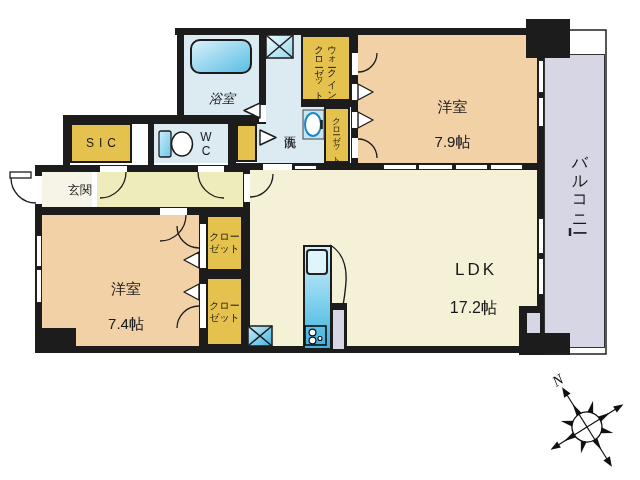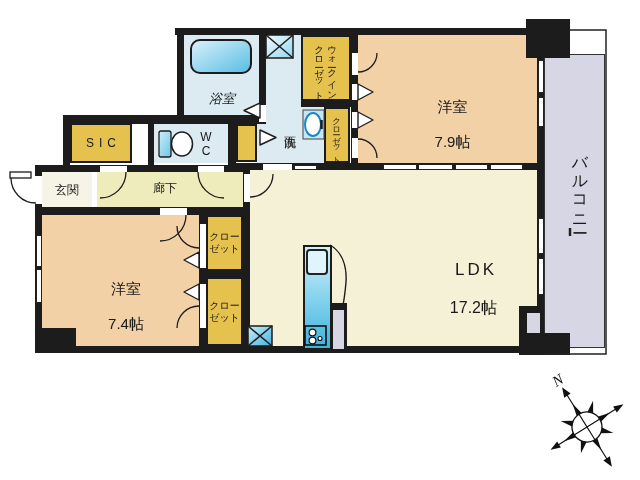--- a/index.html
+++ b/index.html
@@ -224,22 +224,21 @@
         <polygon points="-43,0 -33,-3.5 -33,3.5"></polygon>
         <polygon points="43,0 33,-3.5 33,3.5"></polygon>
       </g>
       <text x="0" y="-50" text-anchor="middle" font-size="15" font-style="italic" font-family="Liberation Serif, serif" fill="#111">N</text>
     </g>
   </svg>
 
   <div class="lbl" style="left:186px;top:91px;width:72px;font-size:13px;font-style:italic;">浴室</div>
   <div class="lbl vert" style="left:277px;top:109px;width:20px;height:36px;font-size:12px;">洗面</div>
   <div class="lbl vert" style="left:197px;top:127px;width:16px;height:34px;font-size:12px;">WC</div>
-  <div class="lbl" style="left:42px;top:183px;width:50px;font-size:12px;">玄関</div>
-  <div class="lbl" style="left:120px;top:181px;width:90px;font-size:12px;">廊下</div>
+  <div class="lbl" style="left:42px;top:183px;width:50px;font-size:12px;text-align:right;">玄関</div>
   <div class="lbl" style="left:395px;top:80px;width:115px;font-size:15px;">
     <span>洋室</span><br>
     <span>7.9帖</span>
   </div>
   <div class="lbl" style="left:70px;top:262px;width:112px;font-size:15px;">
     <span>洋室</span><br>
     <span>7.4帖</span>
   </div>
   <div class="lbl" style="left:373px;top:241px;width:124px;text-align:right;">
     <span style="font-size:17px;letter-spacing:3px;">LDK</span><br>

